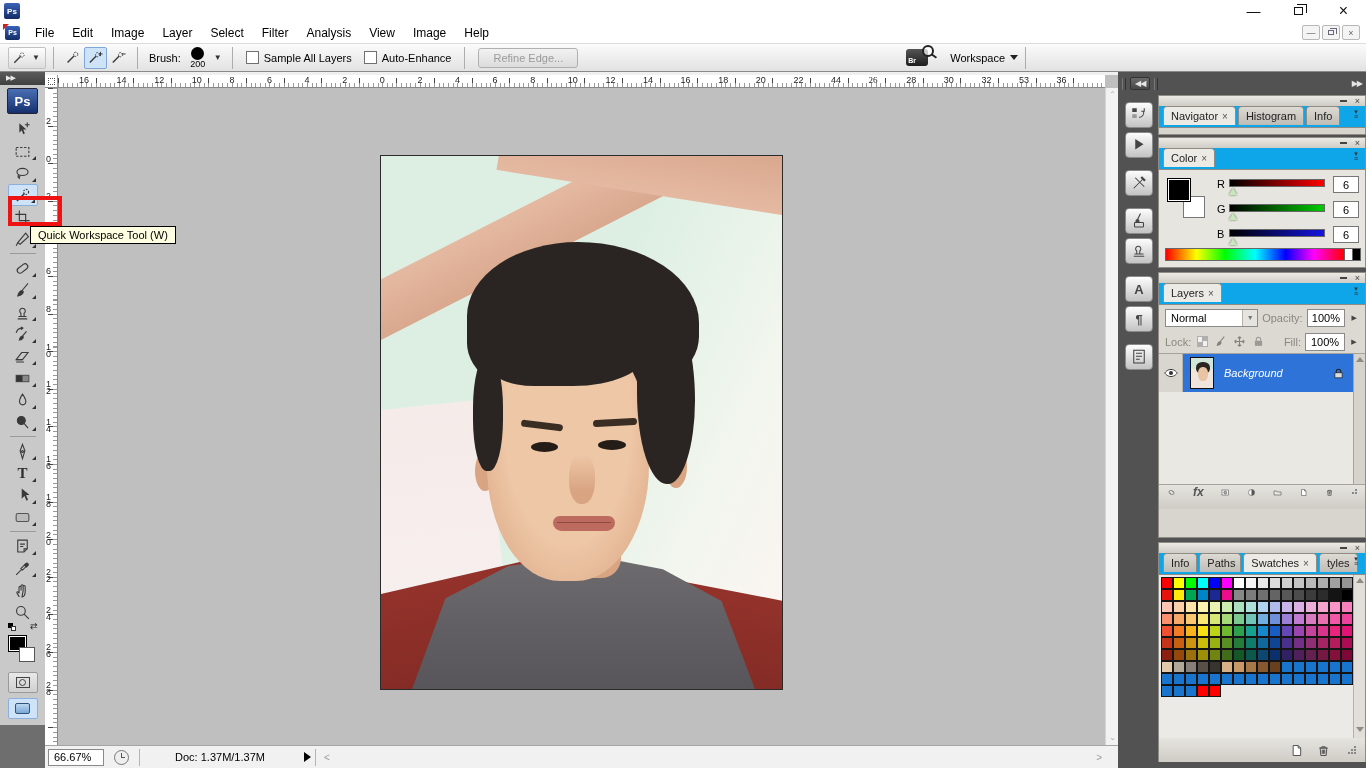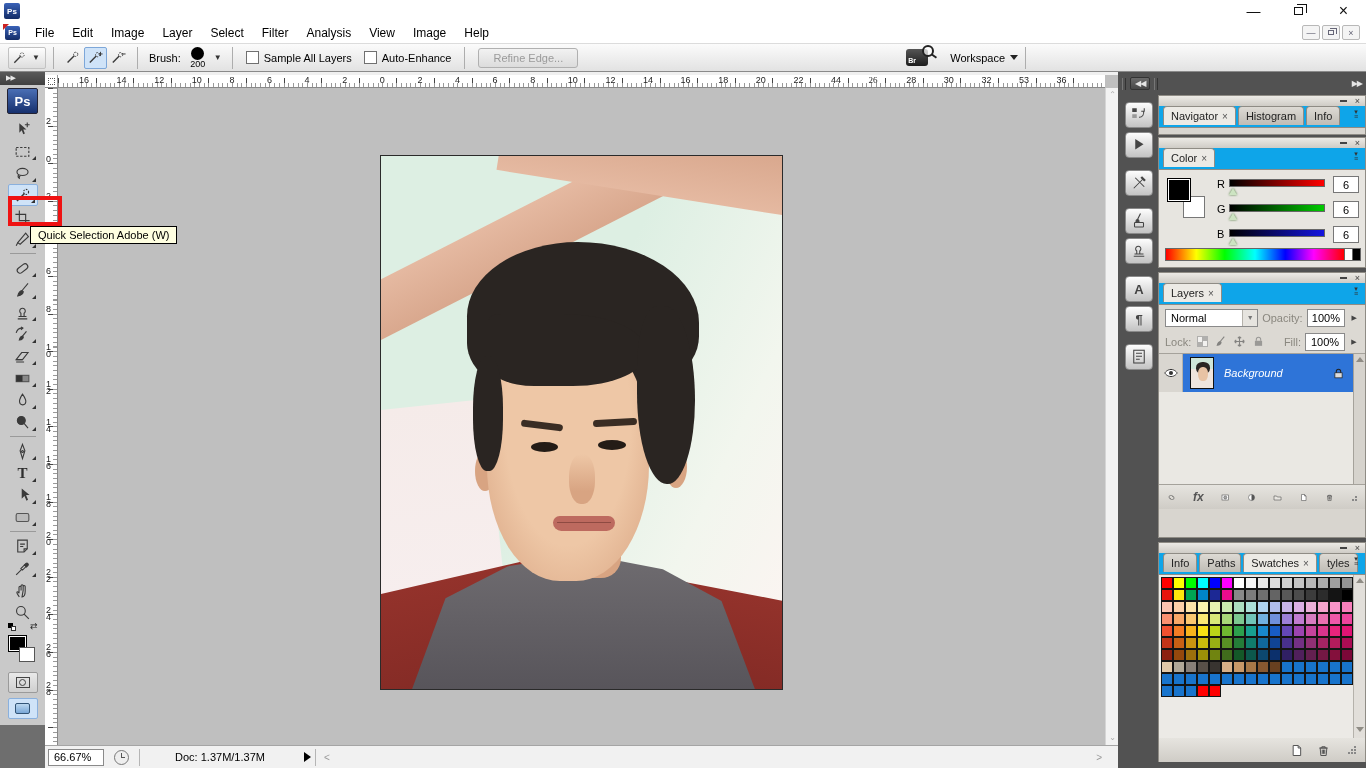--- a/index.html
+++ b/index.html
@@ -157,21 +157,21 @@
 #layer-row{position:absolute;left:0;top:0;right:12px;height:38px;background:#2e74d8;display:flex;align-items:center}
 #eye-cell{width:24px;height:38px;background:#d9d6d0;border-right:1px solid #b5b2ab;display:flex;align-items:center;justify-content:center}
 #l-thumb{width:24px;height:32px;margin-left:7px;border:1px solid #111;background:linear-gradient(#cfe6d8 0 35%,#efe5dd 35%);position:relative;overflow:hidden}
 #l-thumb:before{content:"";position:absolute;left:5px;top:4px;width:14px;height:12px;background:#2a2522;border-radius:45%}
 #l-thumb:after{content:"";position:absolute;left:7px;top:9px;width:10px;height:14px;background:#e8c3a4;border-radius:45%}
 #l-name{margin-left:10px;color:#fff;font-style:italic;font-size:11px}
 #l-lock{margin-left:auto;margin-right:8px}
 #l-scroll{position:absolute;right:0;top:0;width:12px;height:100%;background:#d6d3cd;border-left:1px solid #a5a29b}
 .tri-up{width:0;height:0;border-left:4px solid transparent;border-right:4px solid transparent;border-bottom:5px solid #8f8c85;margin:3px auto}
 .tri-dn2{width:0;height:0;border-left:4px solid transparent;border-right:4px solid transparent;border-top:5px solid #8f8c85;margin:3px auto}
-#l-bottom{height:24px;display:flex;align-items:center;padding:0 8px;gap:17px;background:linear-gradient(#e6e4df,#cfccc6)}
+#l-bottom{height:24px;display:flex;align-items:flex-start;padding:0 8px;gap:17px;background:linear-gradient(#e6e4df,#cfccc6)}
 #l-bottom svg{width:15px;height:15px;stroke:#555;fill:none;stroke-width:1.2}
 .fx-t{font-style:italic;font-weight:bold;color:#555;font-size:12px}
 .grip{margin-left:auto;width:10px;height:10px;background:radial-gradient(circle at 2px 8px,#888 1px,transparent 1.2px),radial-gradient(circle at 5px 5px,#888 1px,transparent 1.2px),radial-gradient(circle at 8px 8px,#888 1px,transparent 1.2px),radial-gradient(circle at 8px 2px,#888 1px,transparent 1.2px),radial-gradient(circle at 5px 8px,#888 1px,transparent 1.2px),radial-gradient(circle at 8px 5px,#888 1px,transparent 1.2px)}
 
 #sw-body{height:163px;background:#eceae6}
 #sw-grid{position:absolute;left:2px;top:2px;width:194px;display:grid;grid-template-columns:repeat(16,12px)}
 .sw{width:12px;height:12px;border:1px solid #141414}
 #sw-scroll{position:absolute;right:0;top:0;width:12px;height:100%;background:#e2dfda;border-left:1px solid #b5b2ab}
 #sw-bottom{height:24px;display:flex;align-items:center;justify-content:flex-end;gap:12px;padding:0 8px;background:linear-gradient(#e6e4df,#cfccc6)}
 #sw-bottom svg{width:15px;height:15px;stroke:#555;fill:none;stroke-width:1.2}
@@ -520,21 +520,21 @@
     <div id="doc-size">Doc: 1.37M/1.37M</div>
     <div class="tri-r"></div>
     <div class="ssep"></div>
     <div class="hsc" style="margin-left:8px">&lt;</div>
     <div style="flex:1"></div>
     <div class="hsc" style="margin-right:16px">&gt;</div>
   </div>
 </div>
 
 <div id="red-box"></div>
-<div id="tooltip">Quick Selection Adobe (W)</div>
+<div id="tooltip">Quick Workspace Tool (W)</div>
 
 <div id="dock">
   <div id="dock-head">
     <span class="grip-v"></span>
     <span class="dk-col">◀◀</span>
     <span class="grip-v"></span>
     <span style="flex:1"></span>
     <span class="dk-col" style="background:none;border:none">▶▶</span>
   </div>
   <div id="dock-strip">

